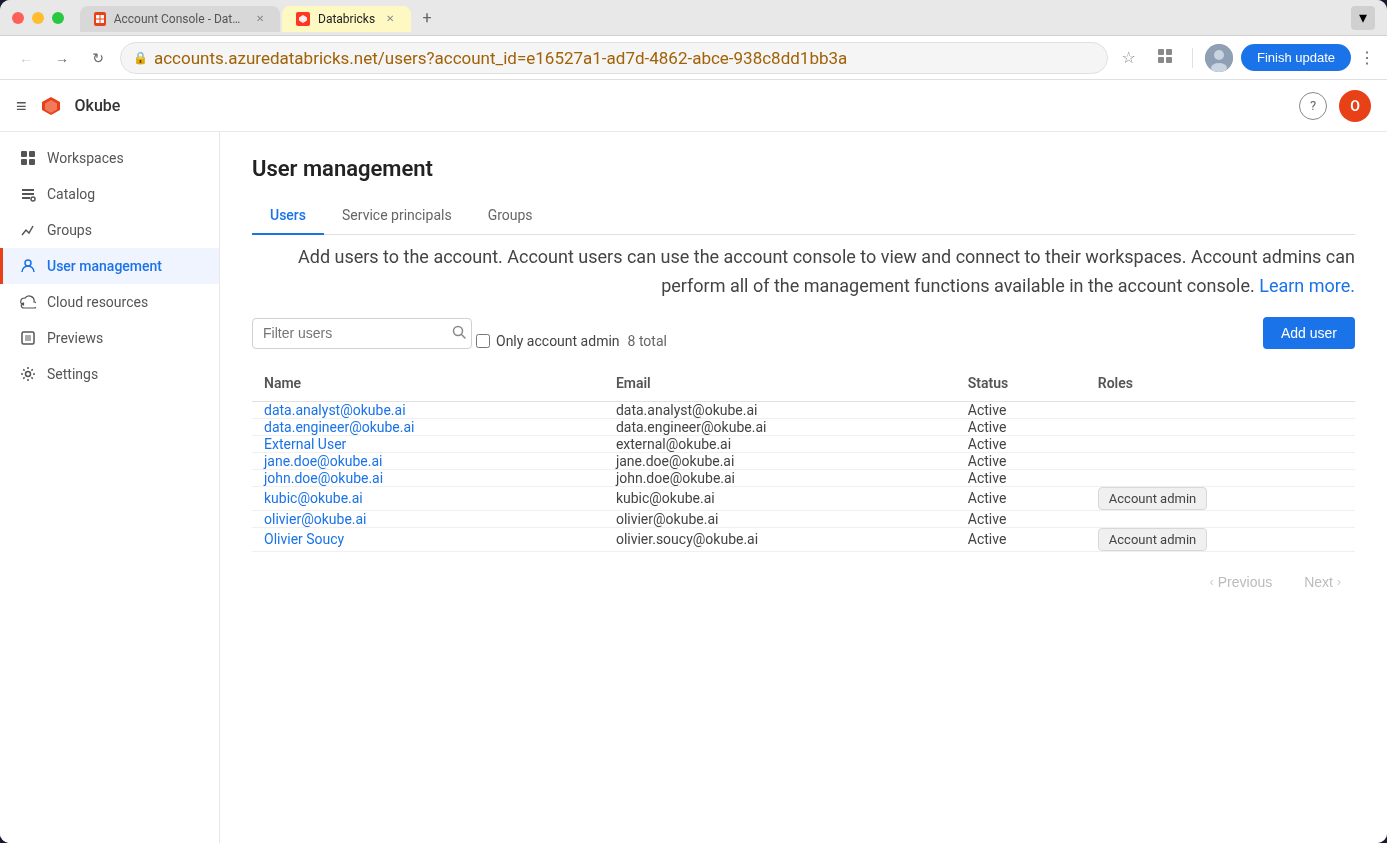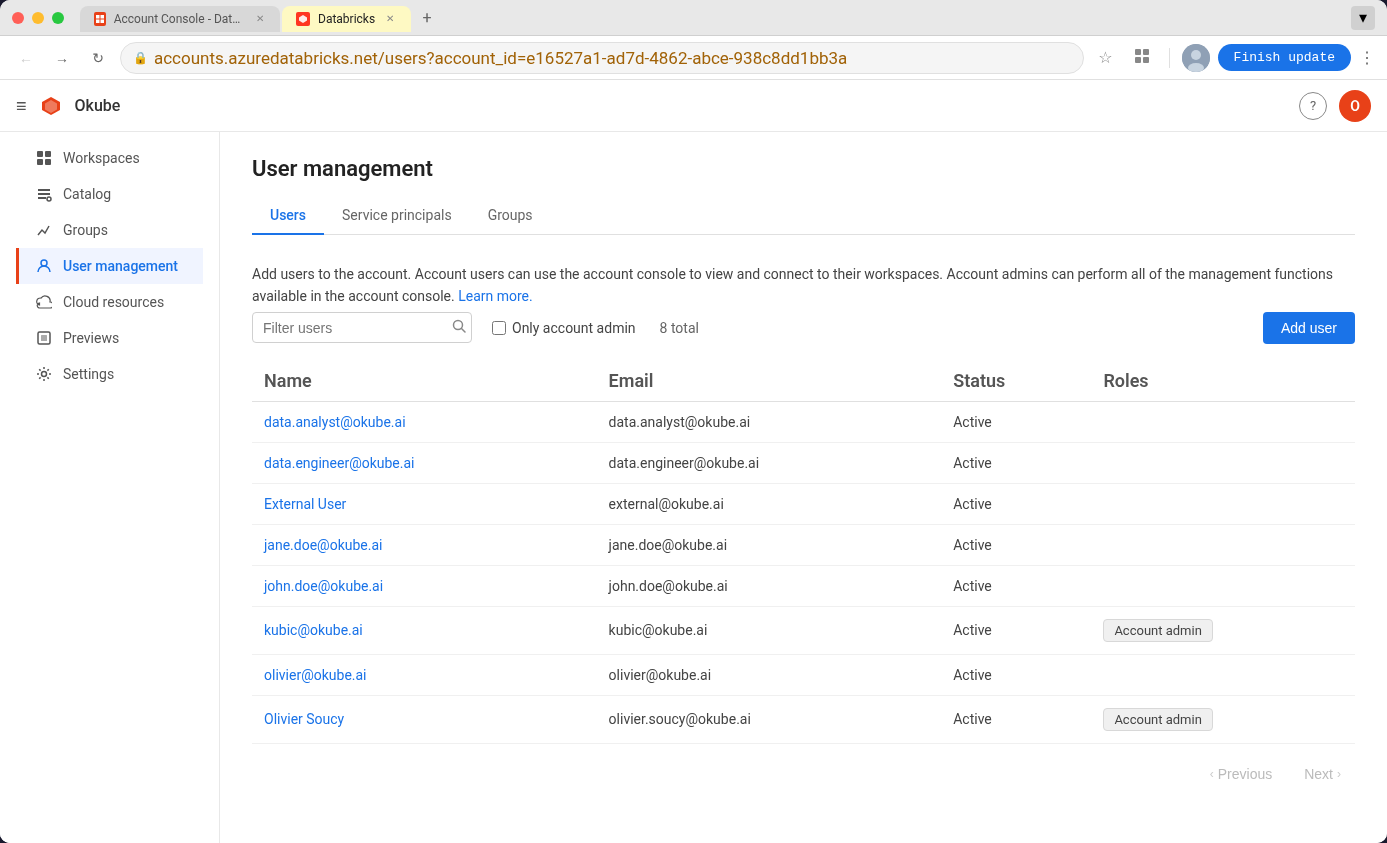--- a/index.html
+++ b/index.html
@@ -24,65 +24,65 @@
     
     .address-bar { background: #ffffff; height: 44px; display: flex; align-items: center; padding: 0 12px; gap: 8px; border-bottom: 1px solid #e0e0e0; }
     .nav-btn { width: 28px; height: 28px; border-radius: 50%; display: flex; align-items: center; justify-content: center; color: #666; cursor: pointer; font-size: 14px; }
     .nav-btn.disabled { color: #ccc; cursor: default; }
     .url-bar { flex: 1; background: #f5f5f5; border: 1px solid #e0e0e0; border-radius: 20px; height: 32px; display: flex; align-items: center; padding: 0 12px; gap: 6px; font-size: 13px; color: #333; }
     .url-icon { color: #888; font-size: 12px; }
     .url-text { flex: 1; font-size: 17px; color: #a16207; }
     .star-btn { color: #888; font-size: 16px; cursor: pointer; padding: 0 6px; }
     .ext-btn { color: #888; font-size: 16px; cursor: pointer; padding: 0 6px; }
     .profile-avatar { width: 28px; height: 28px; border-radius: 50%; background: #8fa0b5; display: flex; align-items: center; justify-content: center; overflow: hidden; cursor: pointer; }
-    .finish-update-btn { background: #1a73e8; color: white; border: none; border-radius: 20px; padding: 6px 16px; font-size: 13px; cursor: pointer; display: flex; align-items: center; gap: 6px; white-space: nowrap; font-family: Liberation Mono, monospace; }
+    .finish-update-btn { background: #1a73e8; color: white; border: none; border-radius: 20px; padding: 6px 16px; font-size: 13px; cursor: pointer; display: flex; align-items: center; gap: 6px; white-space: nowrap; }
     .more-btn { color: #666; font-size: 16px; cursor: pointer; }
     .separator { width: 1px; height: 20px; background: #e0e0e0; margin: 0 4px; }
 
     
     .app-container { display: flex; flex-direction: column; flex: 1; background: #ffffff; overflow: hidden; }
     .app-topbar { height: 52px; background: #ffffff; border-bottom: 1px solid #e8e8e8; display: flex; align-items: center; padding: 0 16px; gap: 12px; }
     .hamburger { color: #555; font-size: 18px; cursor: pointer; }
     .brand-name { font-size: 16px; font-weight: 500; color: #333; }
     .topbar-right { margin-left: auto; display: flex; align-items: center; gap: 12px; }
     .help-btn { width: 28px; height: 28px; border-radius: 50%; border: 1.5px solid #888; display: flex; align-items: center; justify-content: center; color: #666; font-size: 13px; cursor: pointer; }
     .user-avatar { width: 32px; height: 32px; border-radius: 50%; background: #e84118; display: flex; align-items: center; justify-content: center; color: white; font-size: 14px; font-weight: 600; cursor: pointer; }
 
     
     .content-area { display: flex; flex: 1; overflow: hidden; }
-    .sidebar { width: 220px; min-width: 220px; background: #ffffff; border-right: 1px solid #e8e8e8; padding: 8px 16px; overflow-y: auto; }
+    .sidebar { width: 220px; min-width: 220px; background: #ffffff; border-right: 1px solid #e8e8e8; padding: 8px 0; overflow-y: auto; }
     .sidebar-item { display: flex; align-items: center; gap: 10px; padding: 9px 16px; font-size: 14px; color: #555; cursor: pointer; border-left: 3px solid transparent; }
     .sidebar-item.active { background: #f0f4ff; color: #1a73e8; border-left: 3px solid #e84118; font-weight: 500; }
     .sidebar-item-icon { width: 18px; height: 18px; display: flex; align-items: center; justify-content: center; flex-shrink: 0; }
     .sidebar-item-label { font-size: 14px; }
 
     
     .main-content { flex: 1; overflow-y: auto; padding: 24px 32px; }
     .page-title { font-size: 22px; font-weight: 600; color: #222; margin-bottom: 16px; }
-    .tabs-nav { display: flex; gap: 0; border-bottom: 1px solid #e0e0e0; margin-bottom: 28px; }
+    .tabs-nav { display: flex; gap: 0; border-bottom: 1px solid #e0e0e0; margin-bottom: 8px; }
     .nav-tab { padding: 10px 18px; font-size: 14px; color: #666; cursor: pointer; border-bottom: 2px solid transparent; margin-bottom: -1px; }
     .nav-tab.active { color: #1a73e8; border-bottom: 2px solid #1a73e8; font-weight: 500; }
 
-    .description { font-size: 14px; color: #444; line-height: 1.6; margin-bottom: 4px; }
+    .description { font-size: 18px; color: #444; line-height: 1.6; margin-bottom: 16px; text-align: right; }
     .description a { color: #1a73e8; text-decoration: none; }
 
     
-    .filter-bar { display: flex; align-items: center; gap: 20px; margin-bottom: 16px; }
+    .filter-bar { display: flex; align-items: flex-end; gap: 4px; margin-bottom: 16px; }
     .search-box { display: flex; align-items: center; border: 1px solid #d0d0d0; border-radius: 4px; padding: 6px 10px; gap: 8px; width: 220px; background: white; }
     .search-box input { border: none; outline: none; font-size: 14px; color: #333; flex: 1; background: transparent; }
     .search-icon { color: #888; font-size: 14px; }
     .checkbox-label { display: flex; align-items: center; gap: 6px; font-size: 14px; color: #444; cursor: pointer; }
     .checkbox-label input[type="checkbox"] { width: 14px; height: 14px; cursor: pointer; accent-color: #1a73e8; }
     .total-count { font-size: 14px; color: #666; margin-left: 4px; }
     .add-user-btn { margin-left: auto; background: #1a73e8; color: white; border: none; border-radius: 4px; padding: 8px 18px; font-size: 14px; cursor: pointer; font-weight: 500; }
 
     
     .users-table { width: 100%; border-collapse: collapse; }
-    .users-table th { text-align: left; font-size: 18px; font-weight: 600; color: #555; padding: 10px 12px; border-bottom: 1px solid #e0e0e0; }
-    .users-table td { padding: 12px 12px; border-bottom: 1px solid #f0f0f0; font-size: 14px; color: #444; vertical-align: middle; }
+    .users-table th { text-align: left; font-size: 14px; font-weight: 600; color: #555; padding: 10px 12px; border-bottom: 1px solid #e0e0e0; }
+    .users-table td { padding: 0 12px; border-bottom: 1px solid #f0f0f0; font-size: 14px; color: #444; vertical-align: middle; }
     .user-link { color: #1a73e8; text-decoration: none; cursor: pointer; }
     .status-active { color: #444; font-size: 14px; }
     .role-badge { background: #f0f0f0; border: 1px solid #d8d8d8; border-radius: 4px; padding: 3px 10px; font-size: 13px; color: #444; display: inline-block; }
 
     
     .pagination { display: flex; align-items: center; justify-content: flex-end; padding: 16px 0 4px 0; gap: 4px; }
     .pagination-btn { display: flex; align-items: center; gap: 4px; padding: 6px 14px; font-size: 14px; color: #555; cursor: pointer; border: none; background: transparent; border-radius: 4px; }
     .pagination-btn.disabled { color: #bbb; cursor: default; }
     .chevron { font-size: 12px; color: #888; }
     .chevron.disabled { color: #ccc; }

